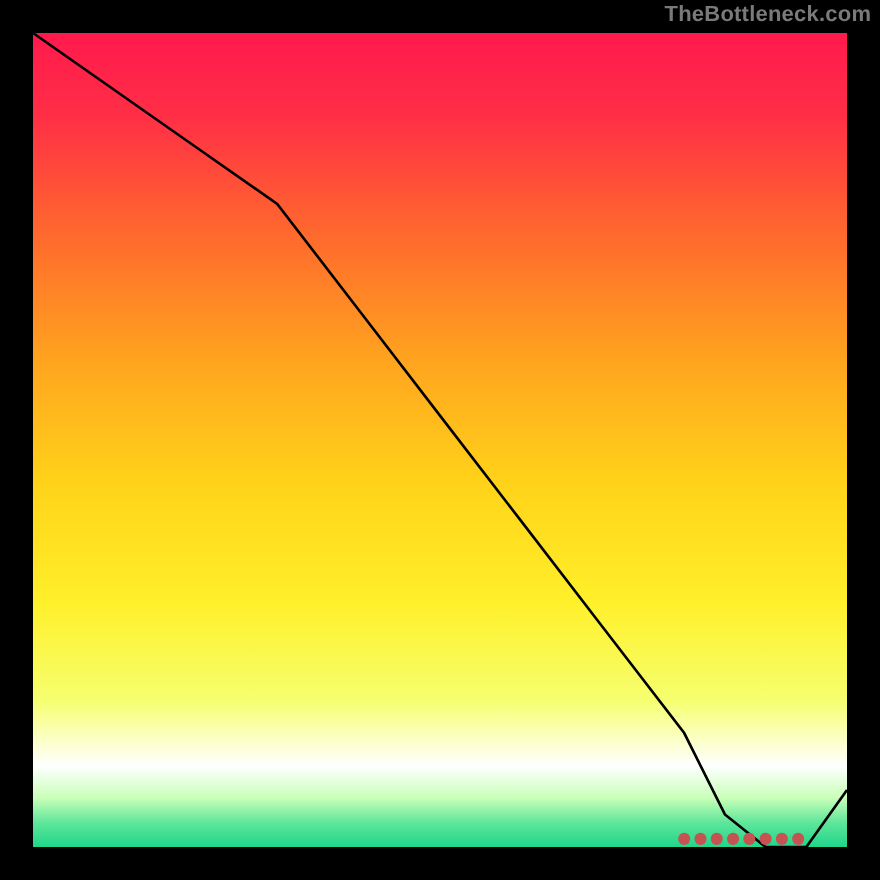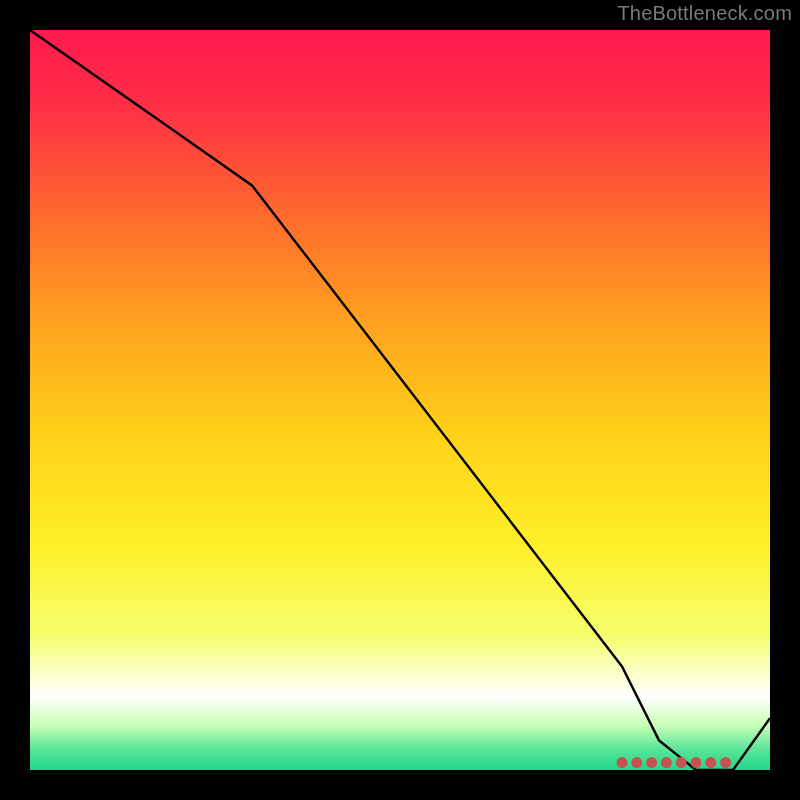--- a/index.html
+++ b/index.html
@@ -16,21 +16,21 @@
     width: 800px;
     height: 800px;
     background: #000;
   }
   .watermark {
     position: absolute;
     top: 2px;
     right: 8px;
     color: #7a7a7a;
     font-size: 20px;
-    font-weight: 400;
+    font-weight: 700;
     letter-spacing: 0.2px;
     z-index: 10;
   }
   .plot {
     position: absolute;
     left: 30px;
     top: 30px;
     width: 740px;
     height: 740px;
   }

